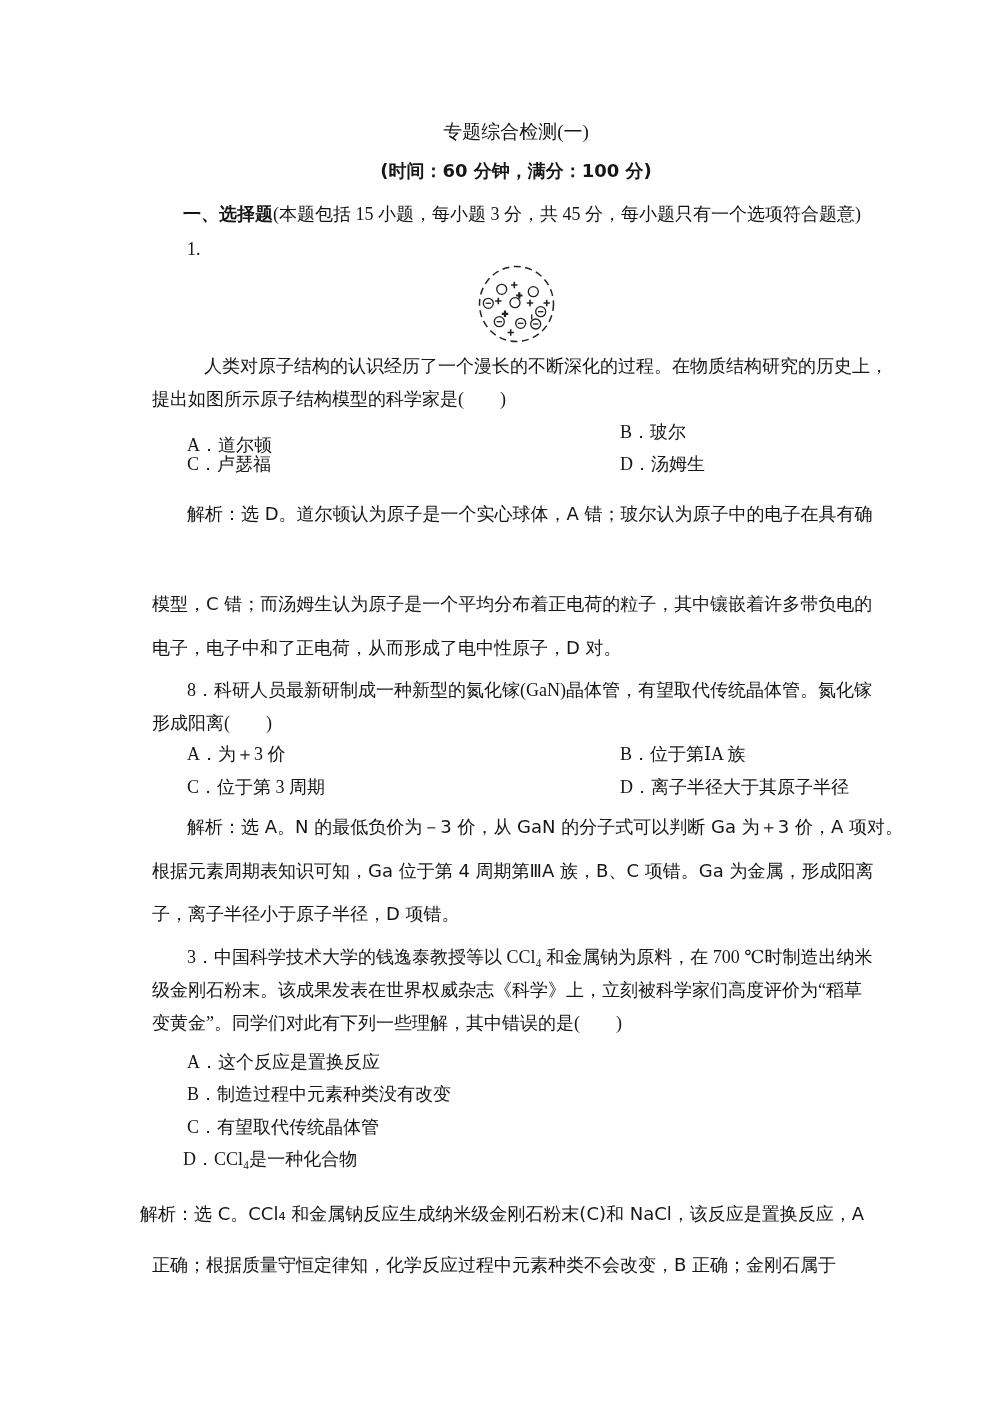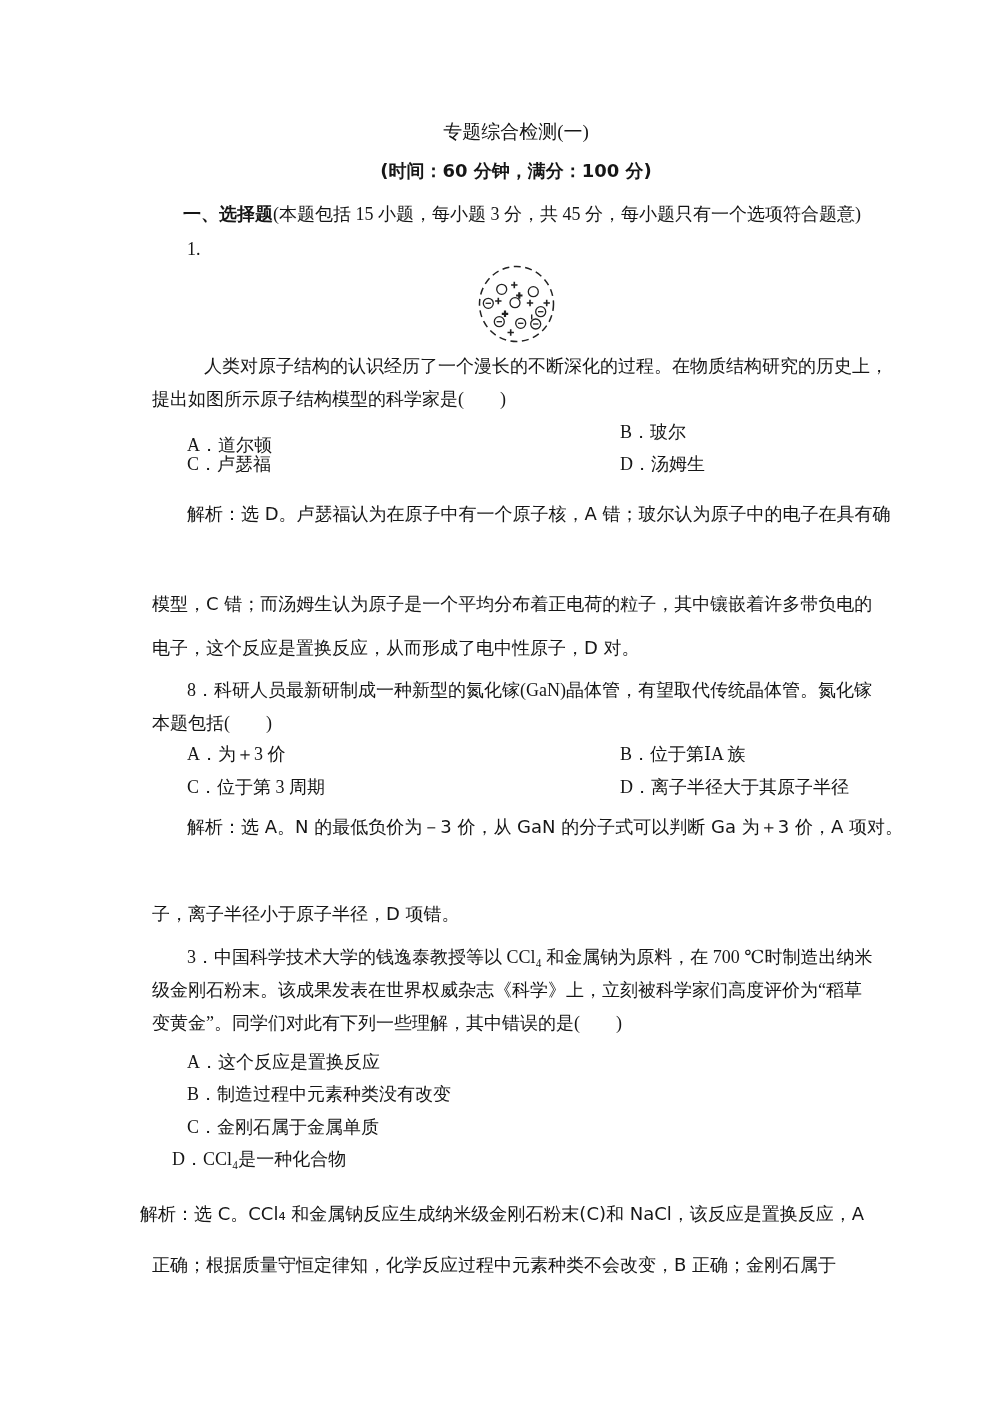--- a/index.html
+++ b/index.html
@@ -80,40 +80,41 @@
   </svg>
 
   <div class="ln song" style="top:355px;left:204px">人类对原子结构的认识经历了一个漫长的不断深化的过程。在物质结构研究的历史上，</div>
   <div class="ln song" style="top:388px;left:152px">提出如图所示原子结构模型的科学家是(　　)</div>
 
   <div class="ln song" style="top:434px;left:187px">A．道尔顿</div>
   <div class="ln song" style="top:421px;left:620px">B．玻尔</div>
   <div class="ln song" style="top:453px;left:187px">C．卢瑟福</div>
   <div class="ln song" style="top:453px;left:620px">D．汤姆生</div>
 
-  <div class="ln hei" style="top:502px;left:187px">解析：选 D。卢瑟福认为在原子中有一个原子核，A 错；玻尔认为原子中的电子在具有确</div>
+  <div class="ln hei" style="top:502px;left:187px">解析：选 D。道尔顿认为原子是一个实心球体，A 错；玻尔认为原子中的电子在具有确</div>
   <div class="ln hei" style="top:592px;left:152px">模型，C 错；而汤姆生认为原子是一个平均分布着正电荷的粒子，其中镶嵌着许多带负电的</div>
-  <div class="ln hei" style="top:636px;left:152px">电子，这个反应是置换反应，从而形成了电中性原子，D 对。</div>
+  <div class="ln hei" style="top:636px;left:152px">电子，电子中和了正电荷，从而形成了电中性原子，D 对。</div>
 
   <div class="ln song" style="top:679px;left:187px">8．科研人员最新研制成一种新型的氮化镓(GaN)晶体管，有望取代传统晶体管。氮化镓</div>
-  <div class="ln song" style="top:712px;left:152px">本题包括(　　)</div>
+  <div class="ln song" style="top:712px;left:152px">形成阳离(　　)</div>
 
   <div class="ln song" style="top:743px;left:187px">A．为＋3 价</div>
   <div class="ln song" style="top:743px;left:620px">B．位于第ⅠA 族</div>
   <div class="ln song" style="top:776px;left:187px">C．位于第 3 周期</div>
   <div class="ln song" style="top:776px;left:620px">D．离子半径大于其原子半径</div>
 
   <div class="ln hei" style="top:815px;left:187px">解析：选 A。N 的最低负价为－3 价，从 GaN 的分子式可以判断 Ga 为＋3 价，A 项对。</div>
+  <div class="ln hei" style="top:859px;left:152px">根据元素周期表知识可知，Ga 位于第 4 周期第ⅢA 族，B、C 项错。Ga 为金属，形成阳离</div>
   <div class="ln hei" style="top:902px;left:152px">子，离子半径小于原子半径，D 项错。</div>
 
   <div class="ln song" style="top:946px;left:187px">3．中国科学技术大学的钱逸泰教授等以 CCl₄ 和金属钠为原料，在 700 ℃时制造出纳米</div>
   <div class="ln song" style="top:979px;left:152px">级金刚石粉末。该成果发表在世界权威杂志《科学》上，立刻被科学家们高度评价为“稻草</div>
   <div class="ln song" style="top:1012px;left:152px">变黄金”。同学们对此有下列一些理解，其中错误的是(　　)</div>
 
   <div class="ln song" style="top:1051px;left:187px">A．这个反应是置换反应</div>
   <div class="ln song" style="top:1083px;left:187px">B．制造过程中元素种类没有改变</div>
-  <div class="ln song" style="top:1116px;left:187px">C．金刚石属于金属单质</div>
-  <div class="ln song" style="top:1148px;left:172px">D．CCl₄是一种化合物</div>
+  <div class="ln song" style="top:1116px;left:187px">C．有望取代传统晶体管</div>
+  <div class="ln song" style="top:1148px;left:183px">D．CCl₄是一种化合物</div>
 
   <div class="ln hei" style="top:1202px;left:140px">解析：选 C。CCl₄ 和金属钠反应生成纳米级金刚石粉末(C)和 NaCl，该反应是置换反应，A</div>
   <div class="ln hei" style="top:1253px;left:152px">正确；根据质量守恒定律知，化学反应过程中元素种类不会改变，B 正确；金刚石属于</div>
 
 </div>
 
 </body></html>

